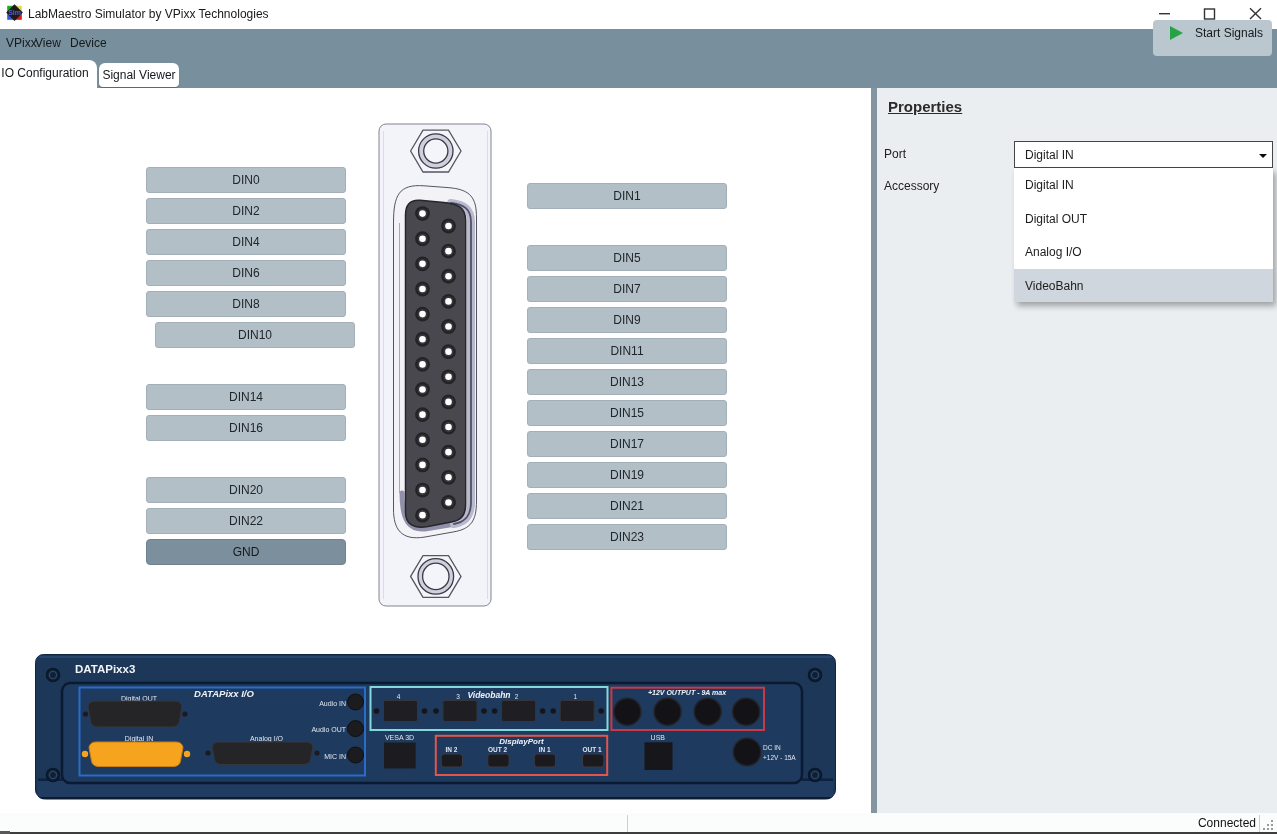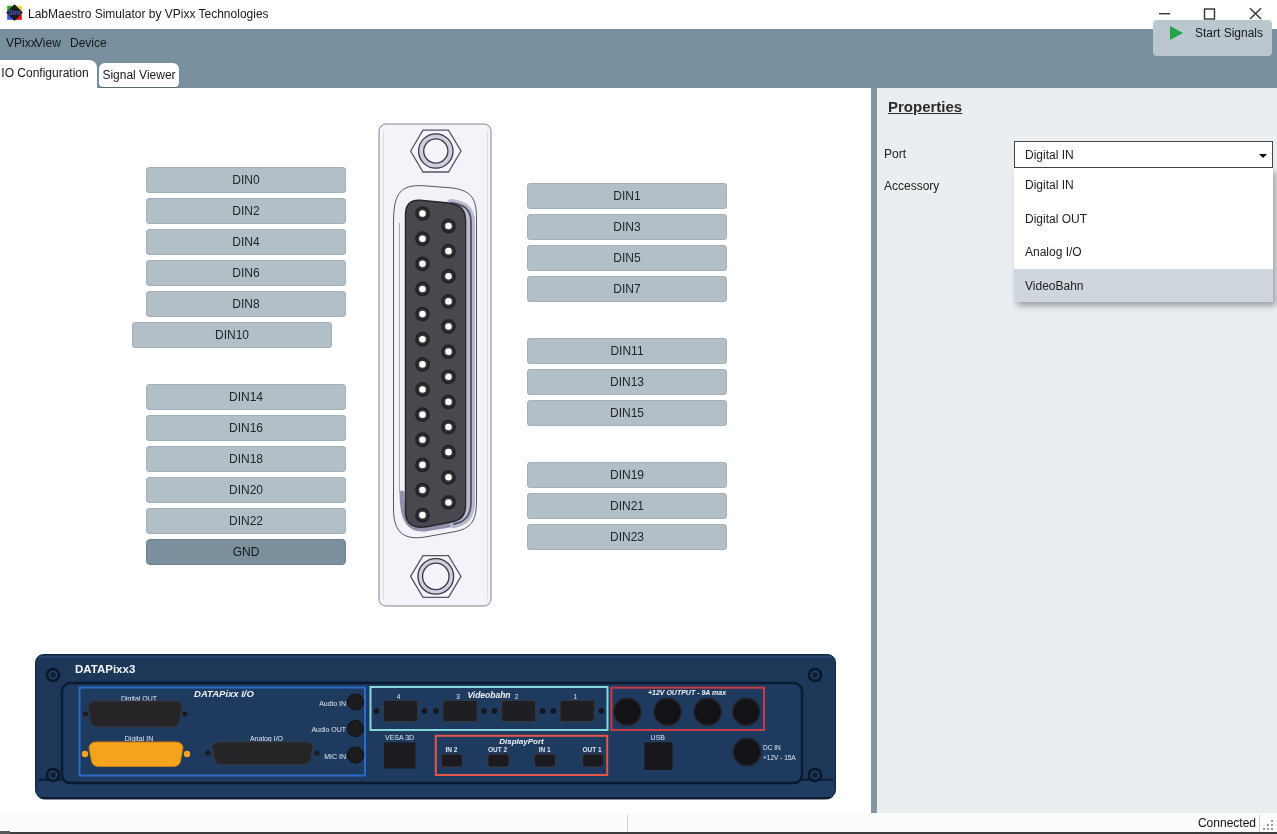--- a/index.html
+++ b/index.html
@@ -75,34 +75,34 @@
 
   <div class="abs" id="content"></div>
   <div class="abs" id="props"></div>
   <div class="abs" id="divider"></div>
 
   <div class="abs din" style="left:146px;top:167px">DIN0</div>
   <div class="abs din" style="left:146px;top:198px">DIN2</div>
   <div class="abs din" style="left:146px;top:229px">DIN4</div>
   <div class="abs din" style="left:146px;top:260px">DIN6</div>
   <div class="abs din" style="left:146px;top:291px">DIN8</div>
-  <div class="abs din" style="left:132px;top:322px">DIN10</div>
+  <div class="abs din" style="left:155px;top:322px">DIN10</div>
   <div class="abs din" style="left:146px;top:384px">DIN14</div>
   <div class="abs din" style="left:146px;top:415px">DIN16</div>
-  <div class="abs din" style="left:146px;top:446px">DIN18</div>
   <div class="abs din" style="left:146px;top:477px">DIN20</div>
   <div class="abs din" style="left:146px;top:508px">DIN22</div>
   <div class="abs din gnd" style="left:146px;top:539px">GND</div>
   <div class="abs din" style="left:527px;top:183px">DIN1</div>
-  <div class="abs din" style="left:527px;top:214px">DIN3</div>
   <div class="abs din" style="left:527px;top:245px">DIN5</div>
   <div class="abs din" style="left:527px;top:276px">DIN7</div>
+  <div class="abs din" style="left:527px;top:307px">DIN9</div>
   <div class="abs din" style="left:527px;top:338px">DIN11</div>
   <div class="abs din" style="left:527px;top:369px">DIN13</div>
   <div class="abs din" style="left:527px;top:400px">DIN15</div>
+  <div class="abs din" style="left:527px;top:431px">DIN17</div>
   <div class="abs din" style="left:527px;top:462px">DIN19</div>
   <div class="abs din" style="left:527px;top:493px">DIN21</div>
   <div class="abs din" style="left:527px;top:524px">DIN23</div>
 
   <svg class="abs" style="left:378px;top:123px" width="115" height="484" viewBox="0 0 115 484" id="connsvg">
     <rect x="1" y="1" width="112" height="482" rx="7" fill="#f3f3fa" stroke="#83838f" stroke-width="1"></rect>
     <path d="M 5.5,8 L 5.5,476" stroke="#dcdce8" stroke-width="1" fill="none"></path>
     <path d="M 109.5,8 L 109.5,476" stroke="#dcdce8" stroke-width="1" fill="none"></path>
     <g id="topnut">
       <polygon points="32.6,28 45,7.2 70.5,7.2 83,28 70.5,49 45,49" fill="#f4f4fa" stroke="#565660" stroke-width="1.3"></polygon>

